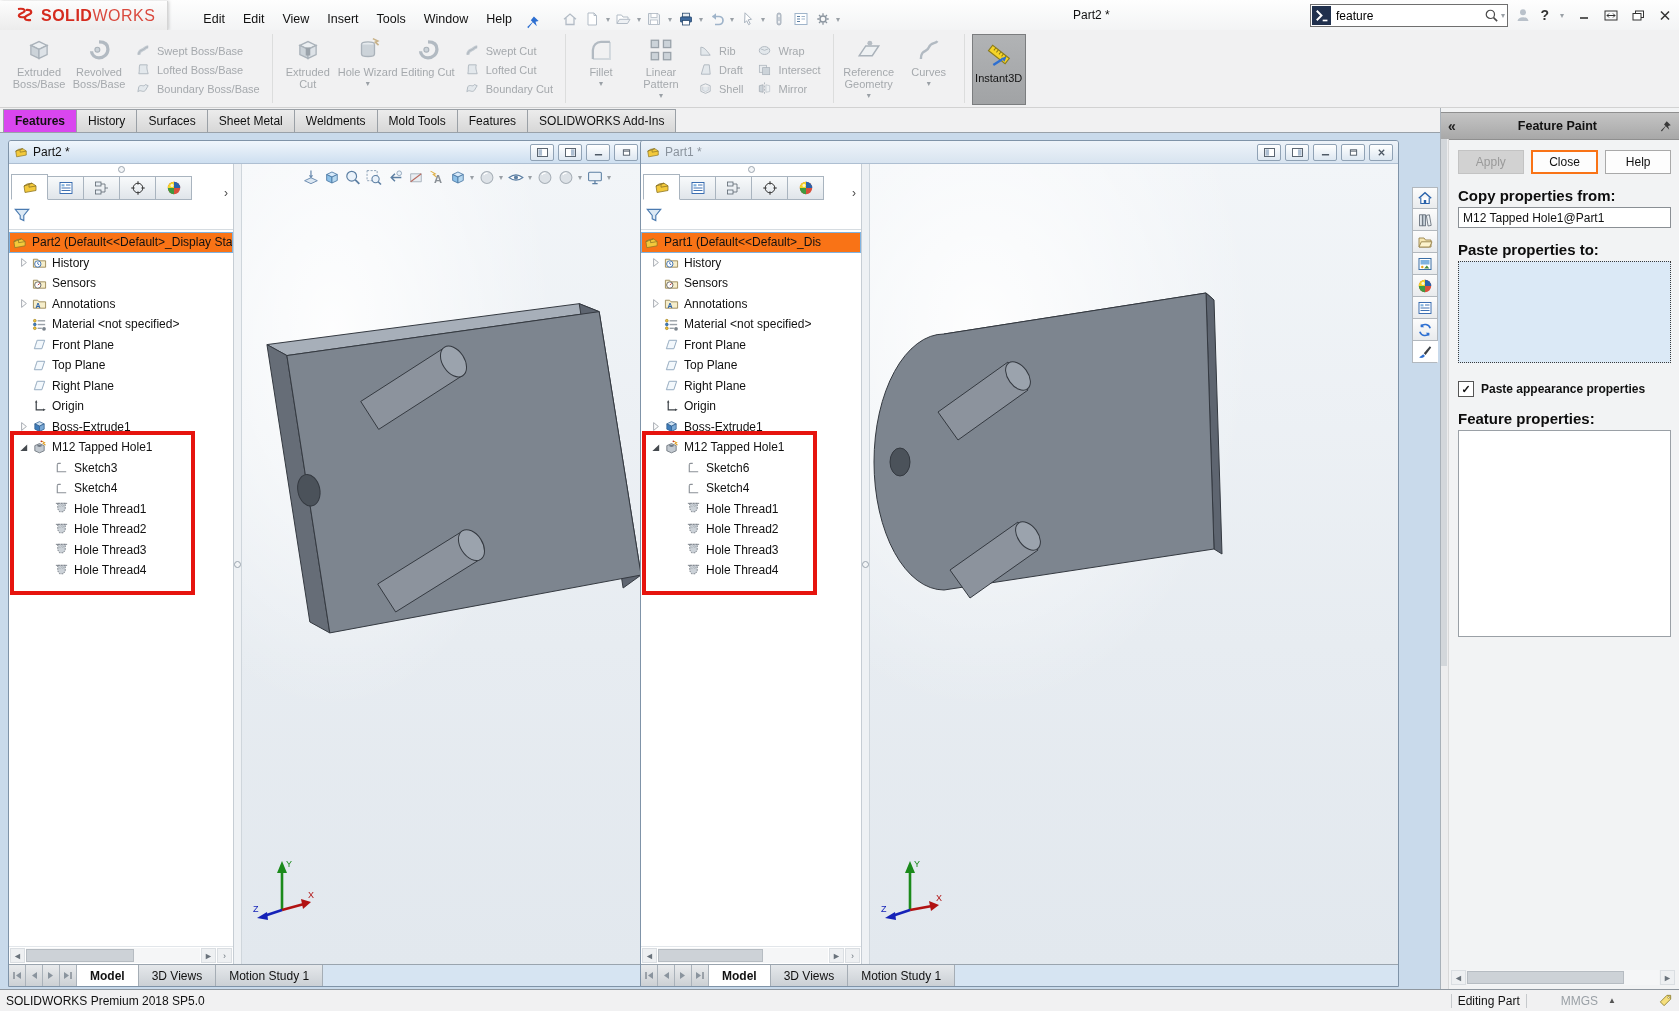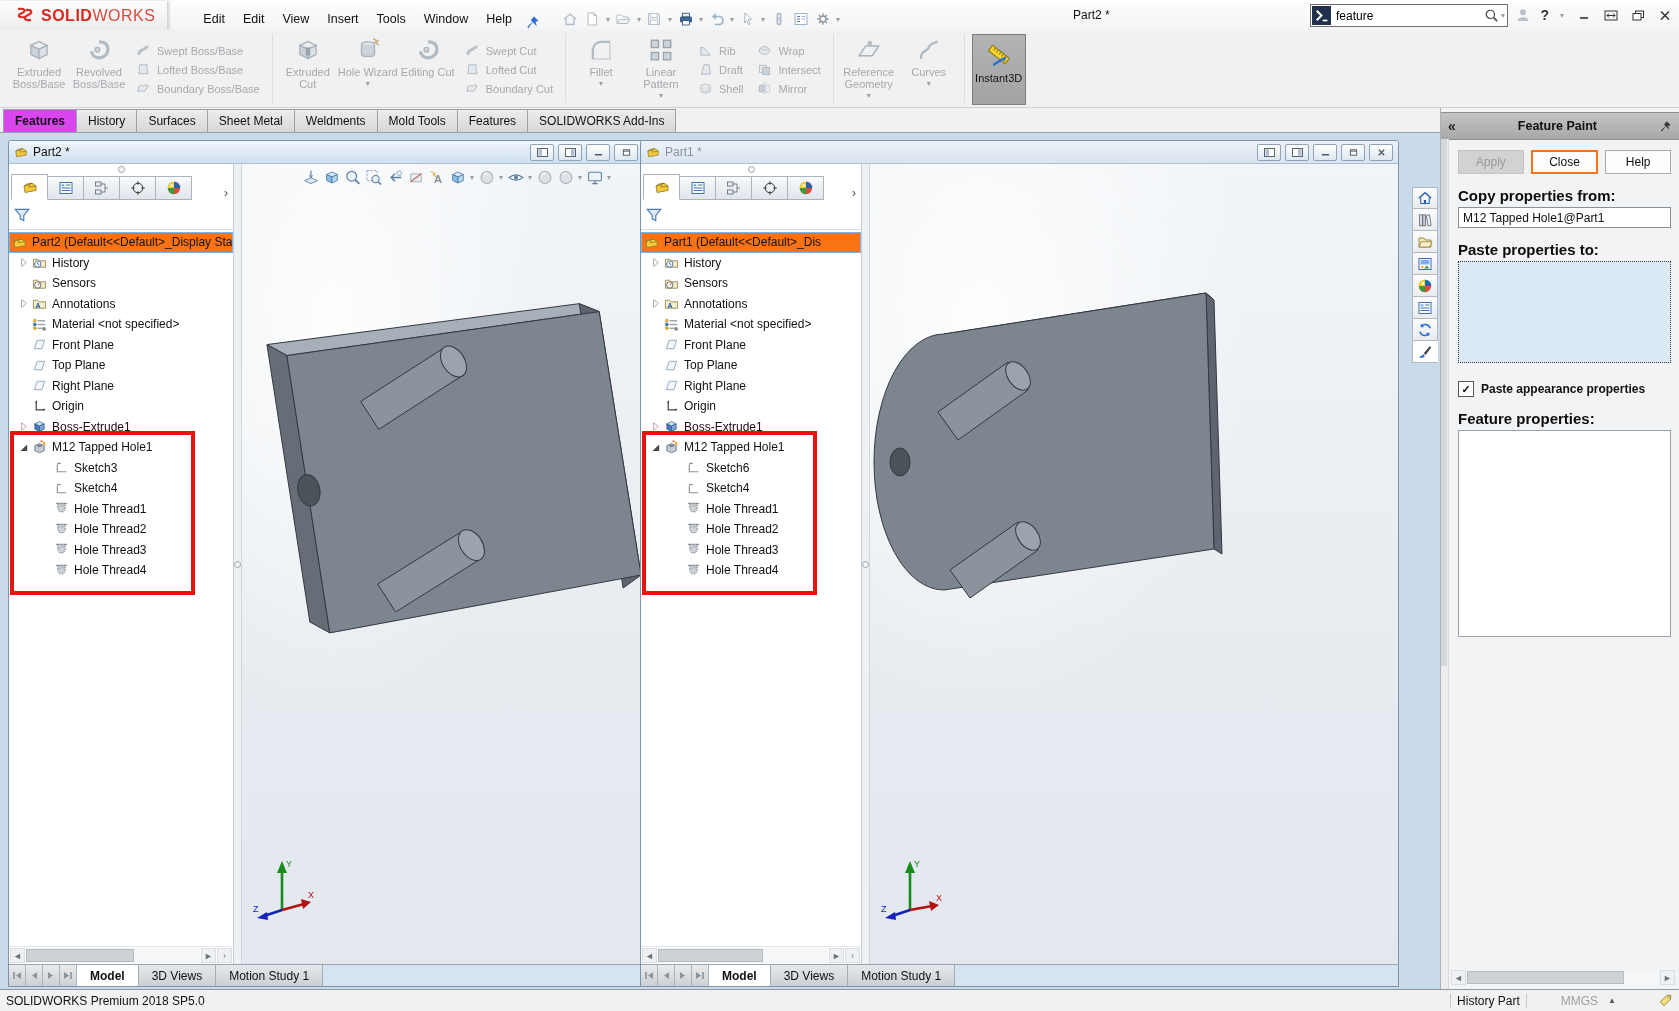--- a/index.html
+++ b/index.html
@@ -1518,21 +1518,21 @@
           <span class="sthumb" style="width:82%"></span>
         </span>
       <span class="sbtn">►</span>
     </div>
   </aside>
 
   <footer class="statusbar">
     <span>SOLIDWORKS Premium 2018 SP5.0</span>
     <span style="margin-left:auto"></span>
     <span class="sb-sep"></span>
-    <span>History Part</span>
+    <span>Editing Part</span>
     <span class="sb-sep"></span>
     <span class="sb-units" style="margin-left:28px">MMGS</span>
     <span class="sb-caret">▲</span>
     <svg style="margin-left:42px">
         <use href="#sym-tag"></use>
       </svg>
   </footer>
 
 </div>
 

